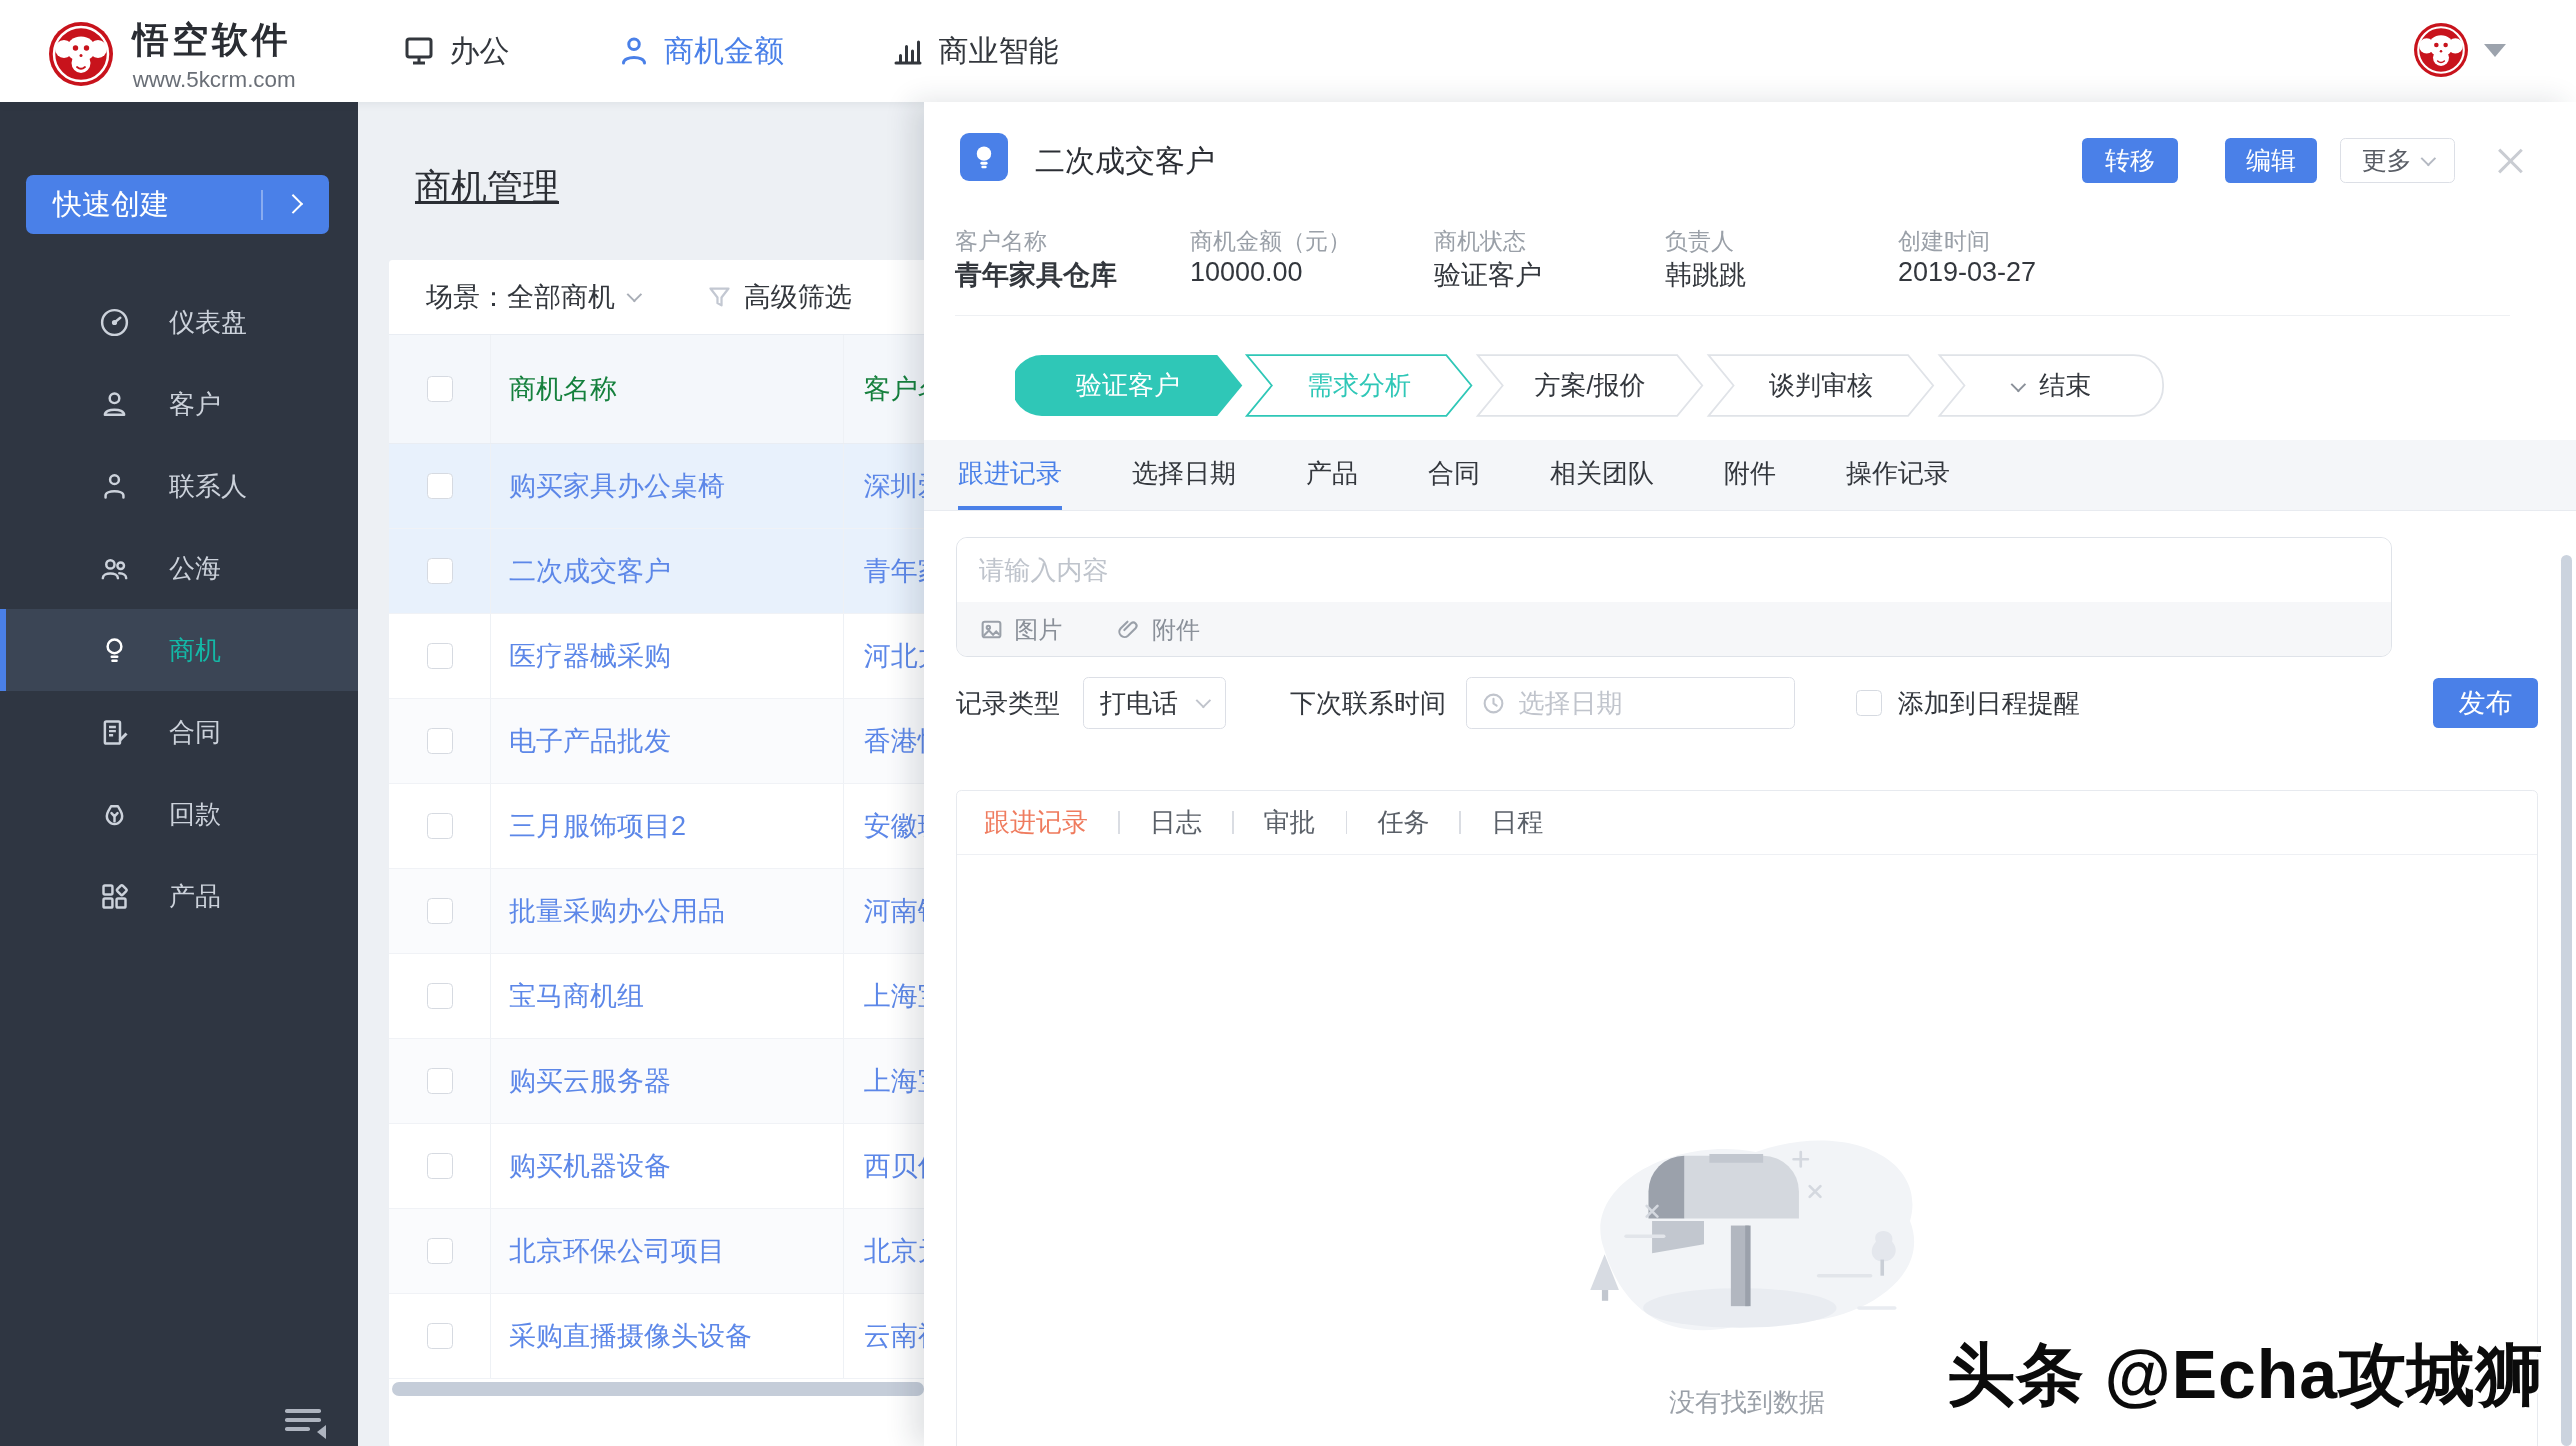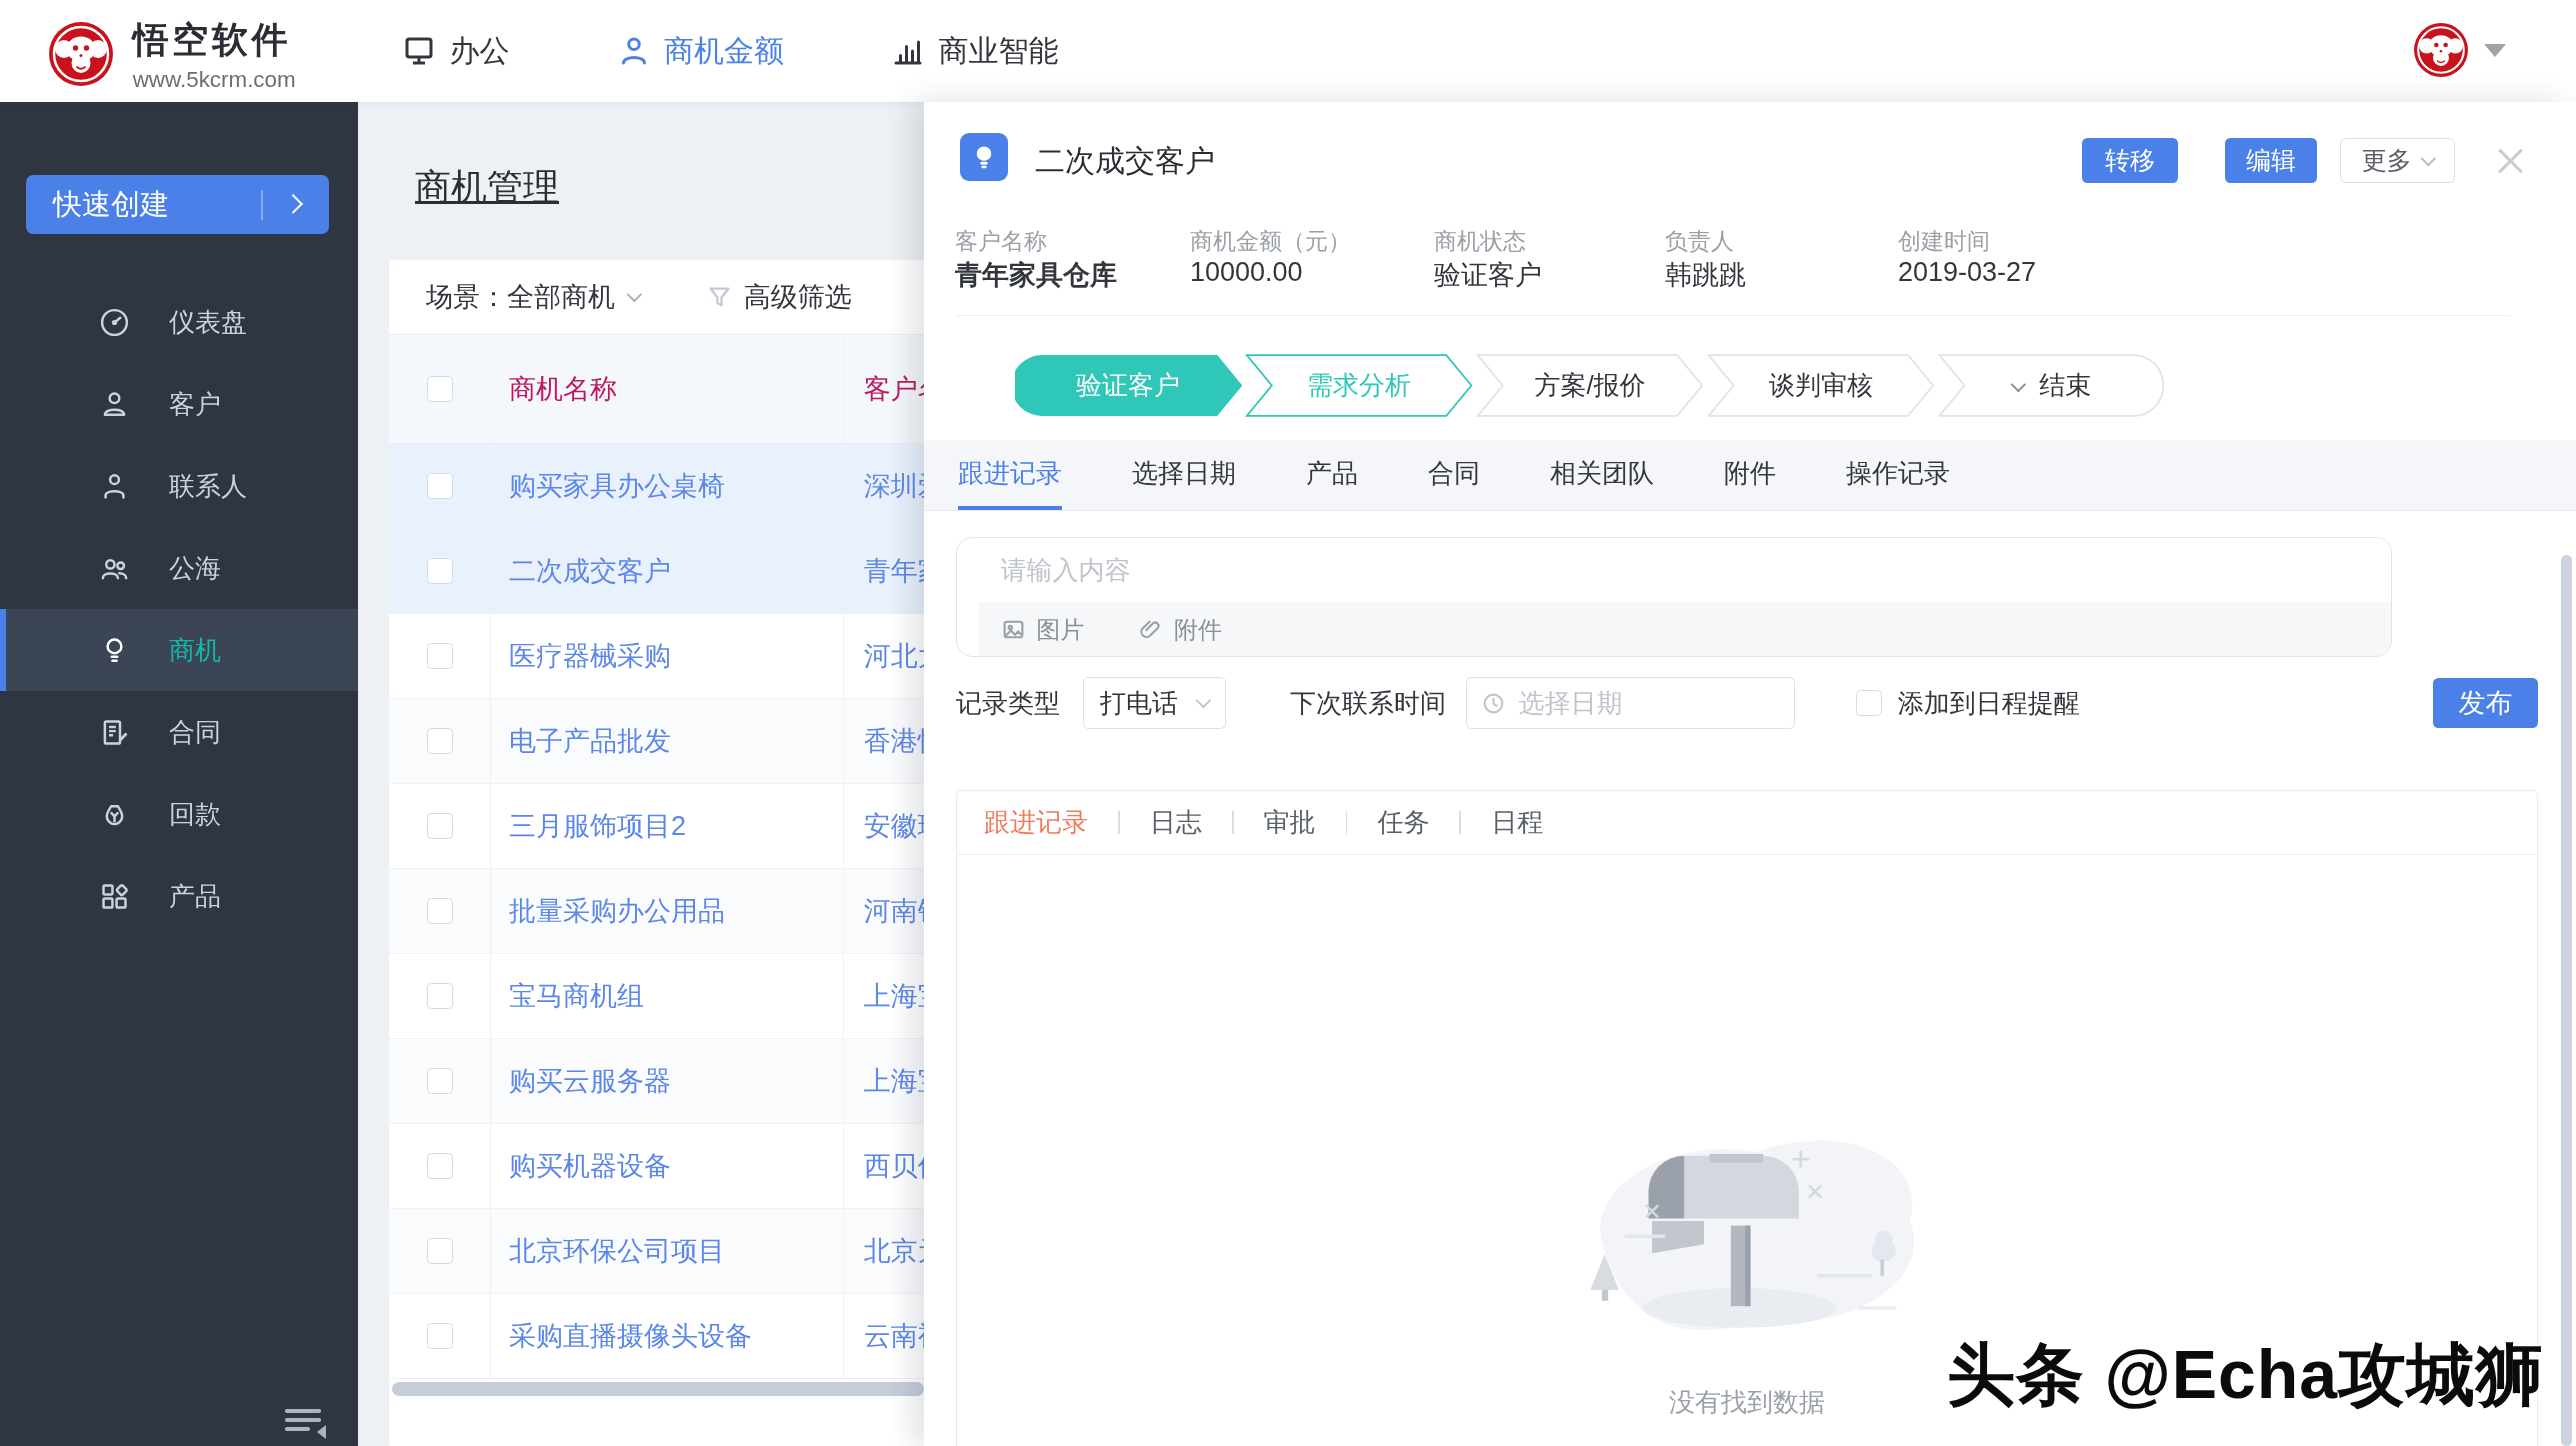--- a/index.html
+++ b/index.html
@@ -49,21 +49,21 @@
   .scene-lab { margin-left:37px; font-size:27px; color:#33373d; cursor:pointer; display:flex; align-items:center; }
   .chev-sm { width:10.7px; height:10.7px; border-right:2.2px solid #a9aeb7; border-bottom:2.2px solid #a9aeb7;
              transform:rotate(45deg); margin-left:14.3px; margin-top:-5.4px; }
   .adv-filter { margin-left:66px; font-size:27px; color:#33373d; cursor:pointer; display:flex; align-items:center; }
   .adv-filter svg { width:27px; height:29px; margin-right:10.7px; }
   .thead { position:absolute; left:0; top:74px; width:100%; height:110px; background:#f4f7fb;
            border-top:0.9px solid #e9edf3; border-bottom:0.9px solid #e9edf3; display:flex; align-items:center; }
   .col-cb { width:101px; display:flex; justify-content:center; align-items:center; }
   .col-name { width:354px; padding-left:18px; }
   .col-cust { flex:1; padding-left:19.7px; }
-  .thead .col-name, .thead .col-cust { font-size:27px; color:#be185d; }
+  .thead .col-name, .thead .col-cust { font-size:27px; color:#15803d; }
   .thead .col-name, .trow .col-name { border-left:0.9px solid #eef1f5; border-right:0.9px solid #eef1f5; height:100%;
            display:flex; align-items:center; }
   .tbody { position:absolute; left:0; top:184px; width:100%; }
   .trow { height:85px; display:flex; align-items:center; border-bottom:0.9px solid #f0f2f6; background:#fff; }
   .trow:nth-child(even) { background:#fafbfd; }
   .trow.selected { background:#e8f1fc; }
   .trow .col-name a, .trow .col-cust a { color:#5c87e8; font-size:27px; text-decoration:none; cursor:pointer; white-space:nowrap; }
   .cb { width:26px; height:26px; background:#fff; border:1.8px solid #d6dae1; border-radius:4.5px; cursor:pointer; }
   .hscroll { position:absolute; left:2.7px; top:1122px; width:532px; height:14.3px; background:#c5cdd9; border-radius:7.2px; cursor:pointer; }
 
@@ -95,22 +95,22 @@
   .stage-lab.done { color:#fff; }
   .stage-lab.current { color:#2fc7b7; }
   .stage-lab .chev-sm { border-color:#8a9099; margin:-1.8px 16px 0 0; }
 
   .d-tabs { position:absolute; left:0; top:338px; width:100%; height:71px; background:#f4f6f9;
             border-bottom:0.9px solid #e8ebf0; display:flex; align-items:stretch; padding-left:34px; }
   .d-tab { display:flex; align-items:center; font-size:26px; color:#33373d; margin-right:70px; cursor:pointer;
            border-bottom:4.5px solid transparent; }
   .d-tab.active { color:#4a80e8; border-bottom-color:#4a80e8; }
 
-  .composer { position:absolute; left:32px; top:435px; width:1436px; height:120px; border:0.9px solid #dfe3e9; border-radius:16px;
-              overflow:hidden; background:#fff;padding-left:22px; }
+  .composer { position:absolute; left:32px; top:435px; width:1436px; height:120px; border:0.9px solid #dfe3e9; border-radius:11px;
+              overflow:hidden; background:#fff; }
   .composer input { display:block; width:100%; height:64px; border:none; outline:none; padding:0 21.5px;
                     font-size:26px; color:#33373d; font-family:inherit; }
   .composer input::placeholder { color:#bfc4cc; }
   .comp-foot { height:55px; background:#f6f7f9; display:flex; align-items:center; padding-left:21.5px; }
   .comp-act { display:flex; align-items:center; font-size:24px; color:#8a9099; margin-right:54px; cursor:pointer; }
   .comp-act svg { width:25px; height:25px; margin-right:10.7px; }
 
   .rec-row { position:absolute; left:32px; top:575px; width:1582px; height:52px; display:flex; align-items:center; }
   .rec-lab { font-size:26px; color:#33373d; }
   .rec-select { width:143px; height:52px; border:0.9px solid #dcdfe6; border-radius:5.4px; margin-left:23px;

